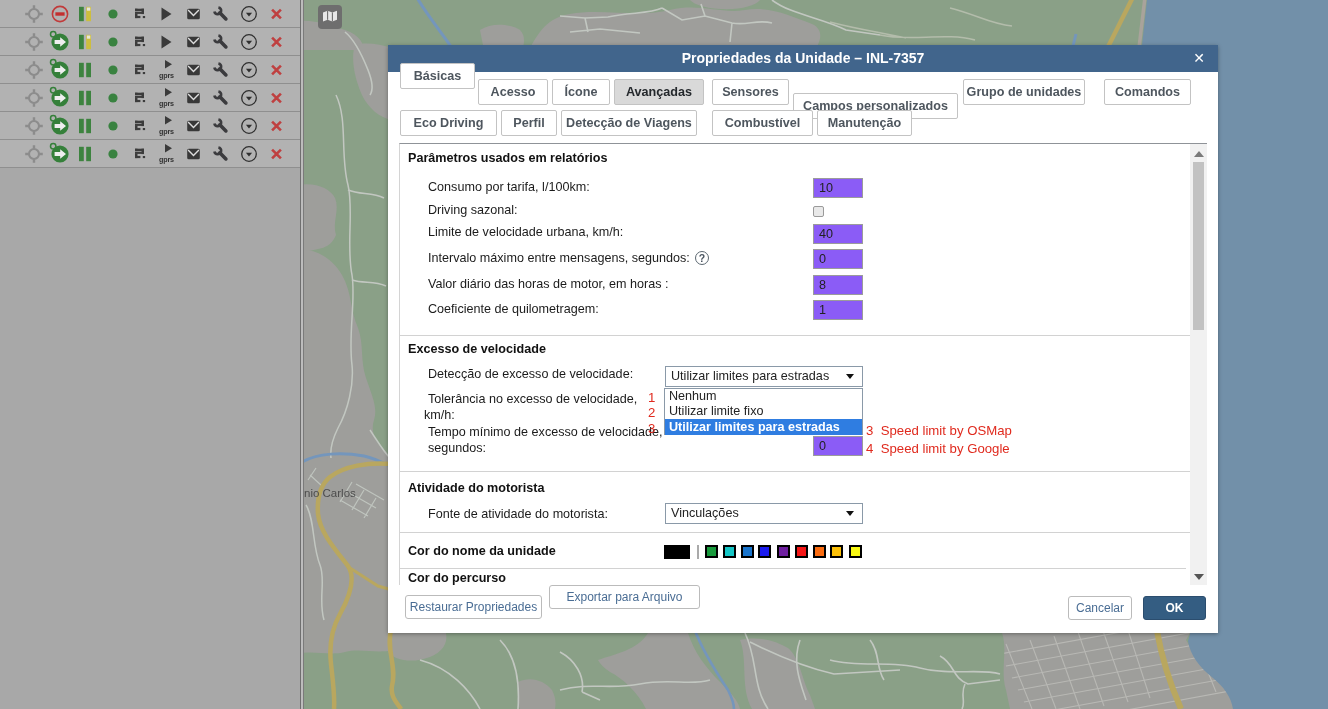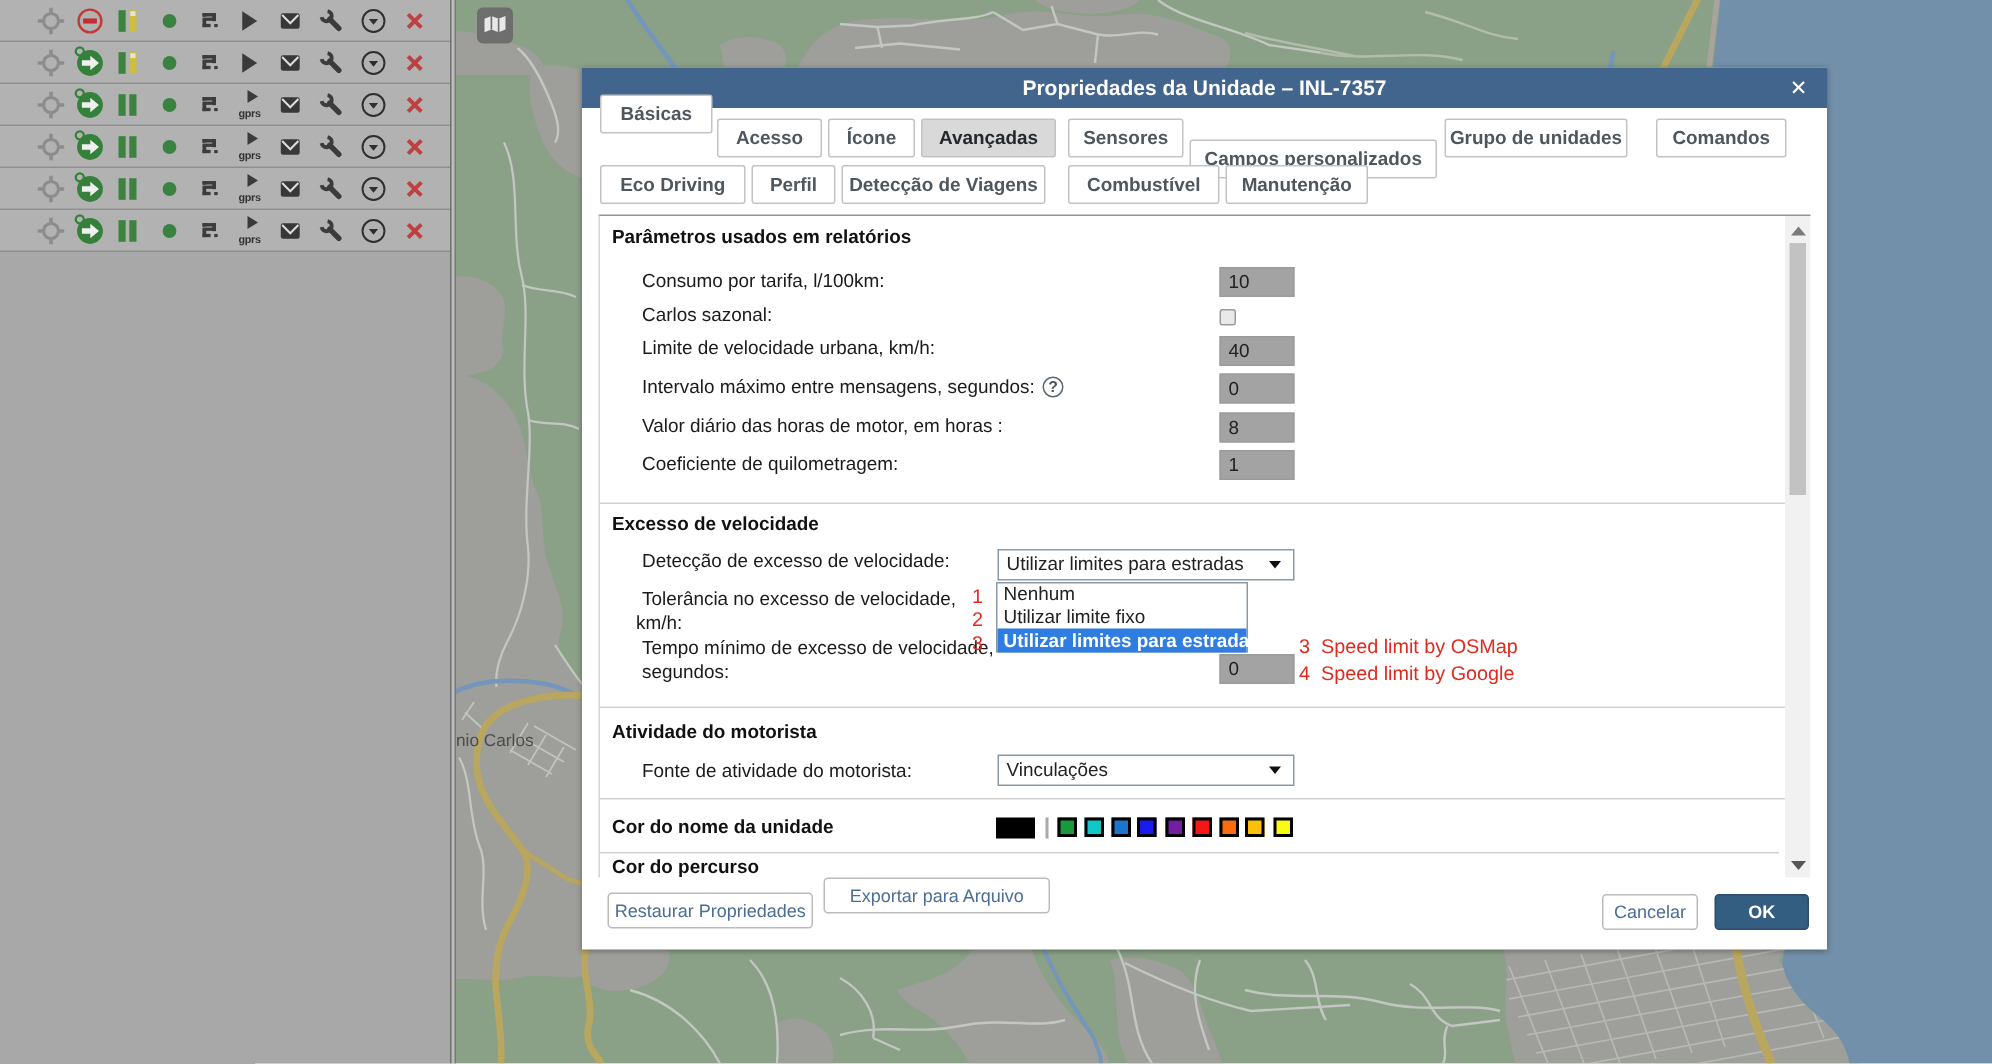--- a/index.html
+++ b/index.html
@@ -11,28 +11,28 @@
   .prow { position:relative; width:100%; height:28px; background:#b2b2b2; border-bottom:1px solid #8f8f8f; }
   .prow svg { position:absolute; left:0; top:0; }
   #dialog { position:absolute; left:388px; top:45px; width:830px; height:588px; background:#fff; box-shadow:0 1px 4px rgba(0,0,0,.35); }
   #dhead { position:absolute; left:0; top:0; width:830px; height:27px; background:#41658c; color:#fff; font-weight:bold; font-size:14px; text-align:center; line-height:27px; }
   #dclose { position:absolute; right:12px; top:6px; width:14px; height:14px; color:#fff; font-size:14px; line-height:14px; font-weight:normal; text-align:center; }
   .tab { position:absolute; height:26px; border:1px solid #c3c3c3; border-radius:2px; background:#fff; color:#4e565e; font-weight:bold; font-size:12.6px; text-align:center; line-height:24px; }
   .tab.act { background:#d9d9d9; color:#24282c; }
   #cbox { position:absolute; left:11px; top:98px; width:808px; height:442px; border-top:1px solid #8f9398; border-left:1px solid #d4d4d4; background:#fff; overflow:hidden; }
   .sect { position:absolute; font-size:12.6px; font-weight:bold; color:#111; }
   .lbl { position:absolute; font-size:12.6px; color:#1b1b1b; }
-  .inp { position:absolute; width:50px; height:20px; border:1px solid #9b9b9b; background:#a3a3a3; font-size:12.6px; color:#222; line-height:18px; padding-left:5px; }
+  .inp { position:absolute; width:50px; height:20px; border:1px solid #9b9b9b; background:#8b5cf6; font-size:12.6px; color:#222; line-height:18px; padding-left:5px; }
   .sep { position:absolute; height:1px; background:#d2d2d2; }
   .sel { position:absolute; width:198px; height:21px; border:1px solid #8a99a8; background:#fff; font-size:12.6px; color:#222; line-height:19px; padding-left:5px; }
   .sel:after { content:""; position:absolute; right:8px; top:7px; border-left:4.5px solid transparent; border-right:4.5px solid transparent; border-top:5.5px solid #111; }
   .sw { position:absolute; top:401px; width:13px; height:13px; border:2px solid #000; }
   .red { position:absolute; font-size:13.2px; font-weight:normal; color:#e02a1e; }
   .btn { position:absolute; height:24px; white-space:nowrap; overflow:hidden; border:1px solid #bbb; border-radius:3px; background:#fff; color:#4a6d94; font-size:12px; text-align:center; line-height:22px; }
-  #list { position:absolute; left:276px; top:343px; width:168px; height:47px; background:#fff; border:1px solid #8a99a8; font-size:12.6px; color:#222; }
+  #list { position:absolute; left:276px; top:343px; width:199px; height:47px; background:#fff; border:1px solid #8a99a8; font-size:12.6px; color:#222; }
   #list div { height:15px; line-height:15px; padding-left:4px; white-space:nowrap; }
   #list .hi { background:#2f7de1; color:#fff; font-weight:bold; height:16px; line-height:16px; }
 </style>
 </head>
 <body>
 <div id="stage">
   <svg id="map" width="1328" height="709" viewBox="0 0 1328 709">
     <defs>
       <clipPath id="urbclip">
           <path d="M1002,633 C1008,650 1000,670 1006,690 L1010,709 L1240,709 L1230,697 C1223,684 1210,670 1195,655 L1186,640 L1190,633 Z"></path>
@@ -291,21 +291,21 @@
     <div class="tab" style="left:716px;top:34px;width:87px;">Comandos</div>
     <div class="tab" style="left:12px;top:65px;width:97px;">Eco Driving</div>
     <div class="tab" style="left:113px;top:65px;width:56px;">Perfil</div>
     <div class="tab" style="left:173px;top:65px;width:136px;">Detecção de Viagens</div>
     <div class="tab" style="left:324px;top:65px;width:101px;">Combustível</div>
     <div class="tab" style="left:429px;top:65px;width:95px;">Manutenção</div>
     <div id="cbox">
       <div class="sect" style="left:8px;top:7px;">Parâmetros usados em relatórios</div>
       <div class="lbl" style="left:28px;top:36px;">Consumo por tarifa, l/100km:</div>
       <div class="inp" style="left:413px;top:34px;">10</div>
-      <div class="lbl" style="left:28px;top:59px;">Carlos sazonal:</div>
+      <div class="lbl" style="left:28px;top:59px;">Driving sazonal:</div>
       <div style="position:absolute;left:413px;top:62px;width:11px;height:11px;border:1px solid #9a9a9a;border-radius:2px;background:#e9e9e9;"></div>
       <div class="lbl" style="left:28px;top:81px;">Limite de velocidade urbana, km/h:</div>
       <div class="inp" style="left:413px;top:80px;">40</div>
       <div class="lbl" style="left:28px;top:107px;">Intervalo máximo entre mensagens, segundos:</div>
       <div style="position:absolute;left:295px;top:107px;width:14px;height:14px;border:1.4px solid #5b6770;border-radius:50%;color:#4a5560;font-size:10.5px;font-weight:bold;text-align:center;line-height:13px;">?</div>
       <div class="inp" style="left:413px;top:105px;">0</div>
       <div class="lbl" style="left:28px;top:133px;">Valor diário das horas de motor, em horas :</div>
       <div class="inp" style="left:413px;top:131px;">8</div>
       <div class="lbl" style="left:28px;top:158px;">Coeficiente de quilometragem:</div>
       <div class="inp" style="left:413px;top:156px;">1</div>

